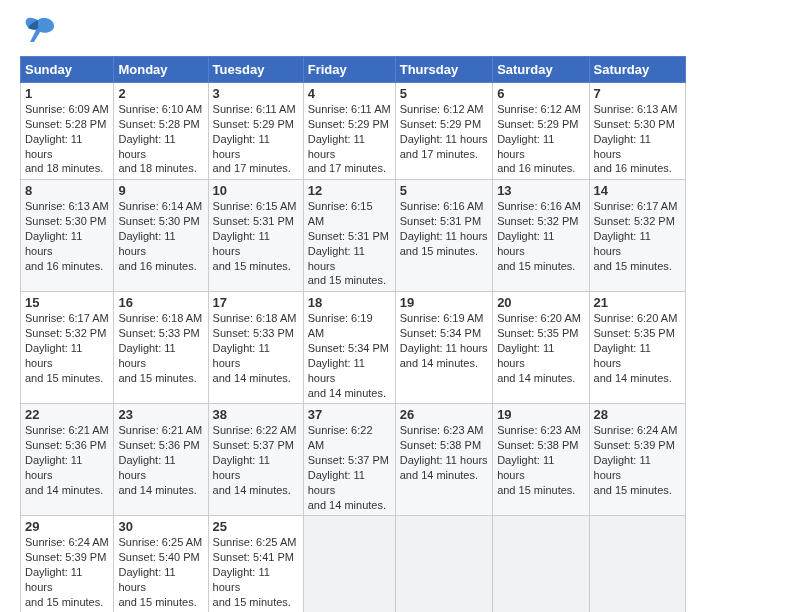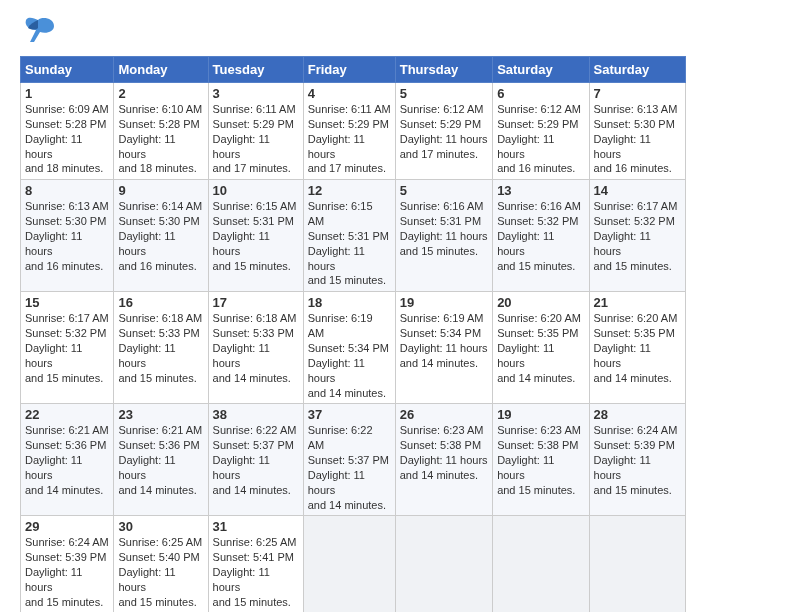--- a/index.html
+++ b/index.html
@@ -341,21 +341,21 @@
 and 15 minutes.</div>
           </td>
           <td>
             <span class="day-num">30</span>
             <div class="day-info" style="white-space: pre-line;">Sunrise: 6:25 AM
 Sunset: 5:40 PM
 Daylight: 11 hours
 and 15 minutes.</div>
           </td>
           <td>
-            <span class="day-num">31</span>
+            <span class="day-num">25</span>
             <div class="day-info" style="white-space: pre-line;">Sunrise: 6:25 AM
 Sunset: 5:41 PM
 Daylight: 11 hours
 and 15 minutes.</div>
           </td>
           <td class="empty-cell"></td>
           <td class="empty-cell"></td>
           <td class="empty-cell"></td>
           <td class="empty-cell"></td>
         </tr>

